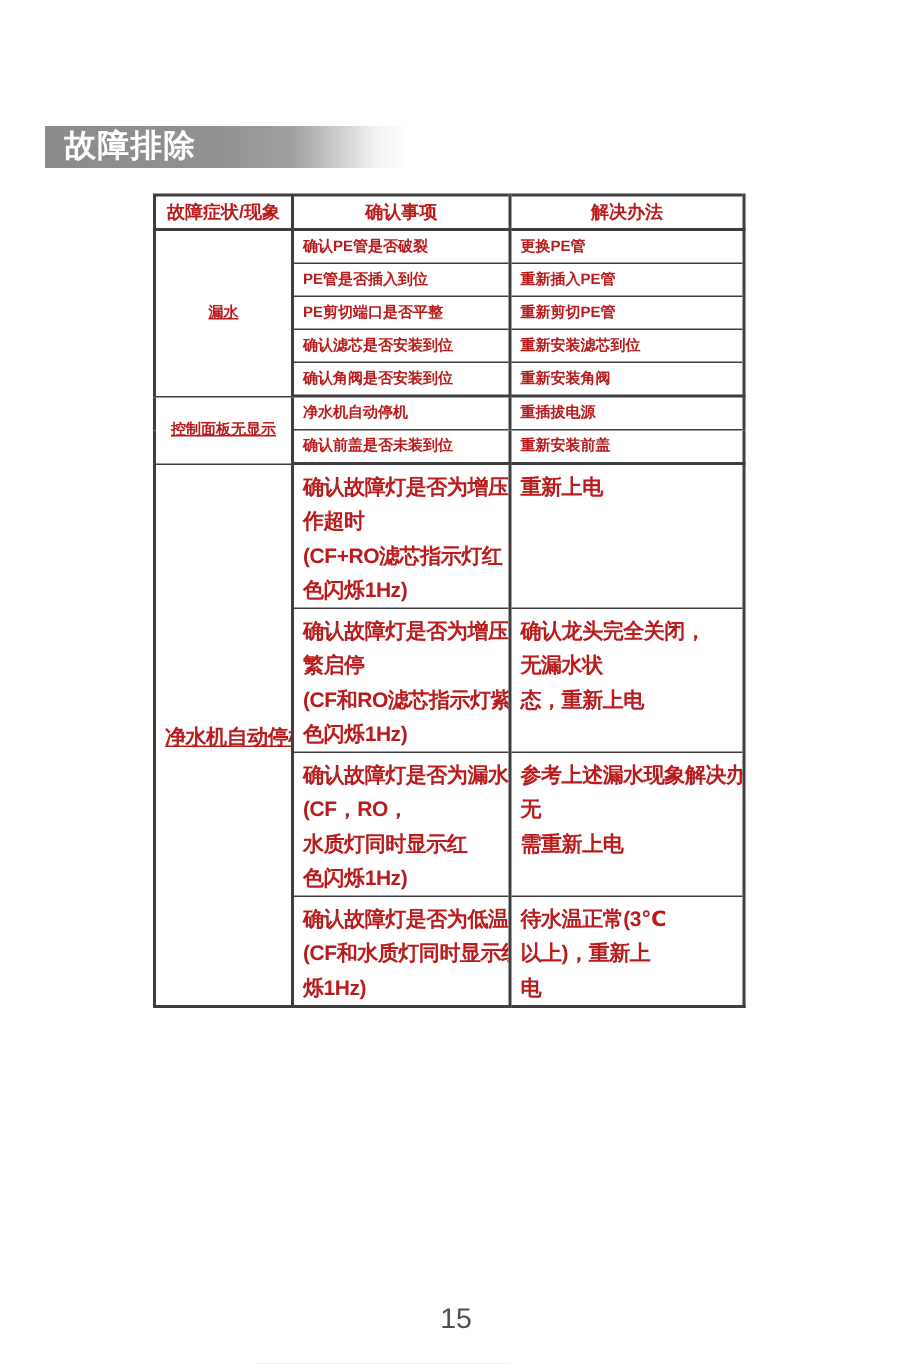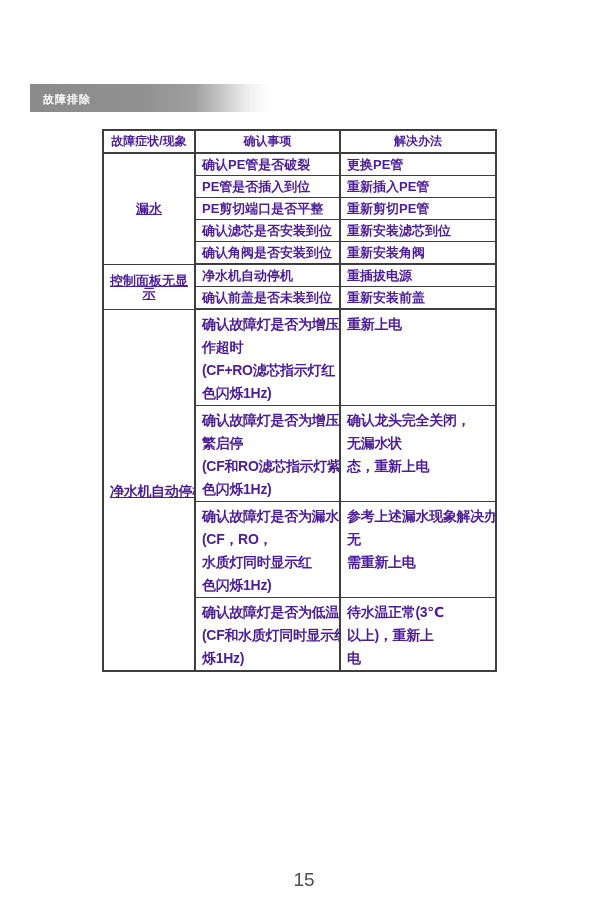--- a/index.html
+++ b/index.html
@@ -17,43 +17,43 @@
     color:#787878; letter-spacing:0.3px;
   }
   .title-bar {
     position:absolute; left:30px; top:84px;
     width:432px; height:28px;
     background:linear-gradient(90deg,#8b8b8b 0%,#909090 25%,#9f9f9f 38%,#f2f2f2 51%,#ffffff 56%,#ffffff 100%);
     line-height:28px;
     padding-left:13px; box-sizing:border-box;
   }
   .title-zh {
-    color:#ffffff; font-size:11px; font-weight:bold; letter-spacing:1px;
+    color:#ffffff; font-size:21px; font-weight:bold; letter-spacing:1px;
   }
   table.ts {
     position:absolute; left:102px; top:129px;
     width:393px;
     border-collapse:collapse; table-layout:fixed;
     border:2px solid #3e3e3e;
-    color:#4c1d95;
+    color:#b91c1c;
   }
   .col-symptom { width:92px; }
   .col-check   { width:145px; }
   .col-solution{ width:156px; }
   table.ts th, table.ts td {
     border:1px solid #3e3e3e;
     border-left-width:2px; border-right-width:2px;
     font-weight:bold;
     overflow:hidden;
   }
   table.ts th {
     height:21px; font-size:12px; text-align:center;
     border-bottom-width:2px; padding:0 2px;
   }
-  table.ts td { font-size:13px; padding:0 6px; }
+  table.ts td { font-size:10px; padding:0 6px; }
   td.symptom {
     text-align:center; padding:0 2px;
     vertical-align:middle !important;
     font-size:11.5px;
     text-decoration:underline;
   }
   tr.single td { height:21px; vertical-align:middle; line-height:13px; }
   tr.tall td {
     height:67px; vertical-align:top;
     line-height:23px; padding-top:3px;

